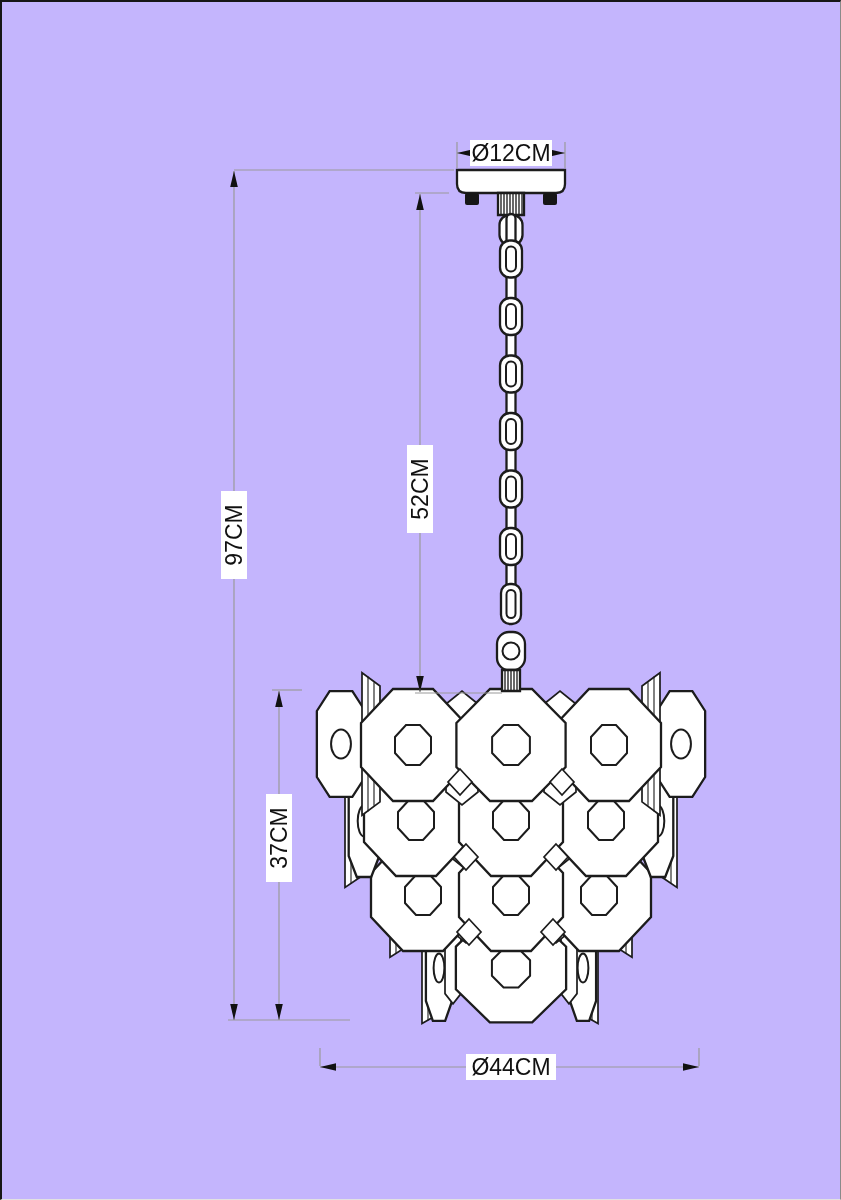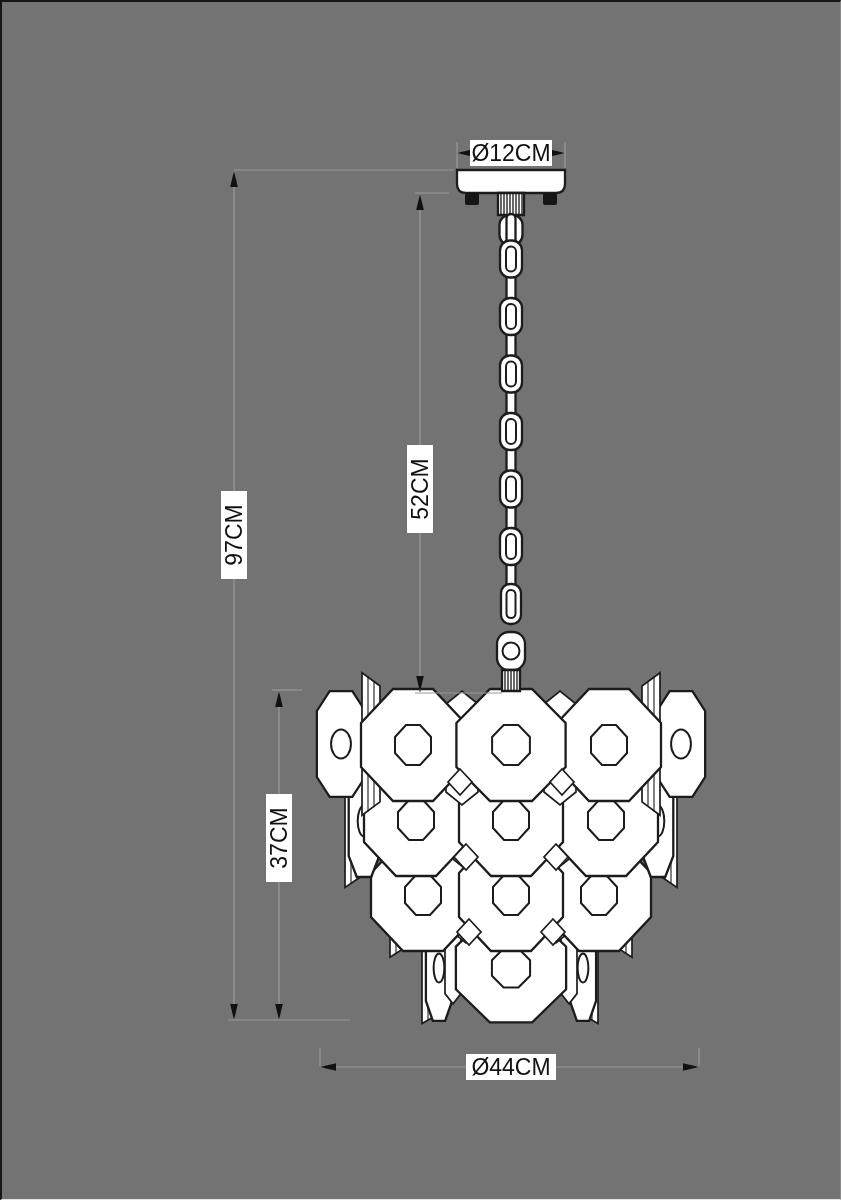--- a/index.html
+++ b/index.html
@@ -1,20 +1,20 @@
 <!DOCTYPE html>
 <html><head>
 <meta charset="utf-8">
 <style>
   html,body { margin:0; padding:0; background:#ffffff; }
   .frame {
     position:relative;
     width:841px; height:1200px;
     box-sizing:border-box;
-    background:#737373;
+    background:#c4b5fd;
     border-top:2px solid #161616;
     border-left:2px solid #161616;
     border-right:1px solid #8a8a8a;
     border-bottom:1px solid #e2e2e2;
     font-family:"Liberation Sans", sans-serif;
   }
   svg { display:block; }
   .plate  { fill:#ffffff; stroke:#1c1c1c; stroke-width:2.3; stroke-linejoin:miter; vector-effect:non-scaling-stroke; }
   .hole   { fill:#ffffff; stroke:#1c1c1c; stroke-width:2;   vector-effect:non-scaling-stroke; }
   .thin   { stroke-width:1.7; }

